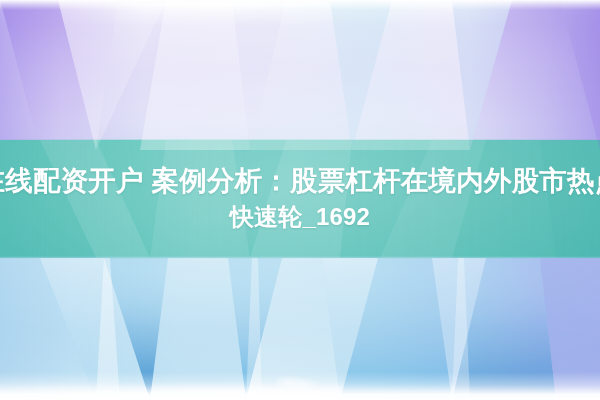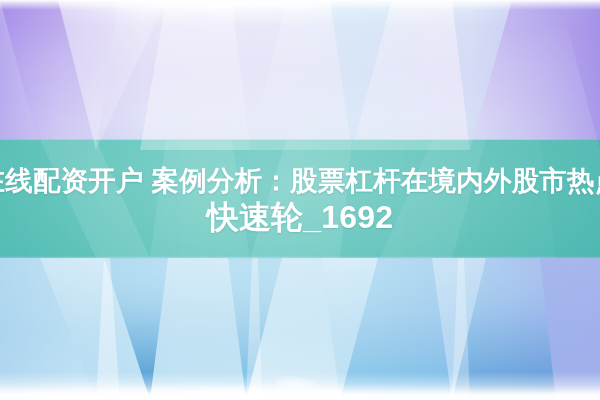--- a/index.html
+++ b/index.html
@@ -169,21 +169,21 @@
     text-shadow: 0 1px 2px rgba(40,120,115,0.22);
   }
 
   
   #headline-line-1 {
     font-size: 27.5px;
     transform: scaleX(1.0);
   }
 
   #headline-line-2 {
-    font-size: 32px;
+    font-size: 24px;
   }
 
   
   #watermark {
     position: absolute;
     left: 276px;
     top: 376px;
     width: 44px;
     height: 14px;
     background:

